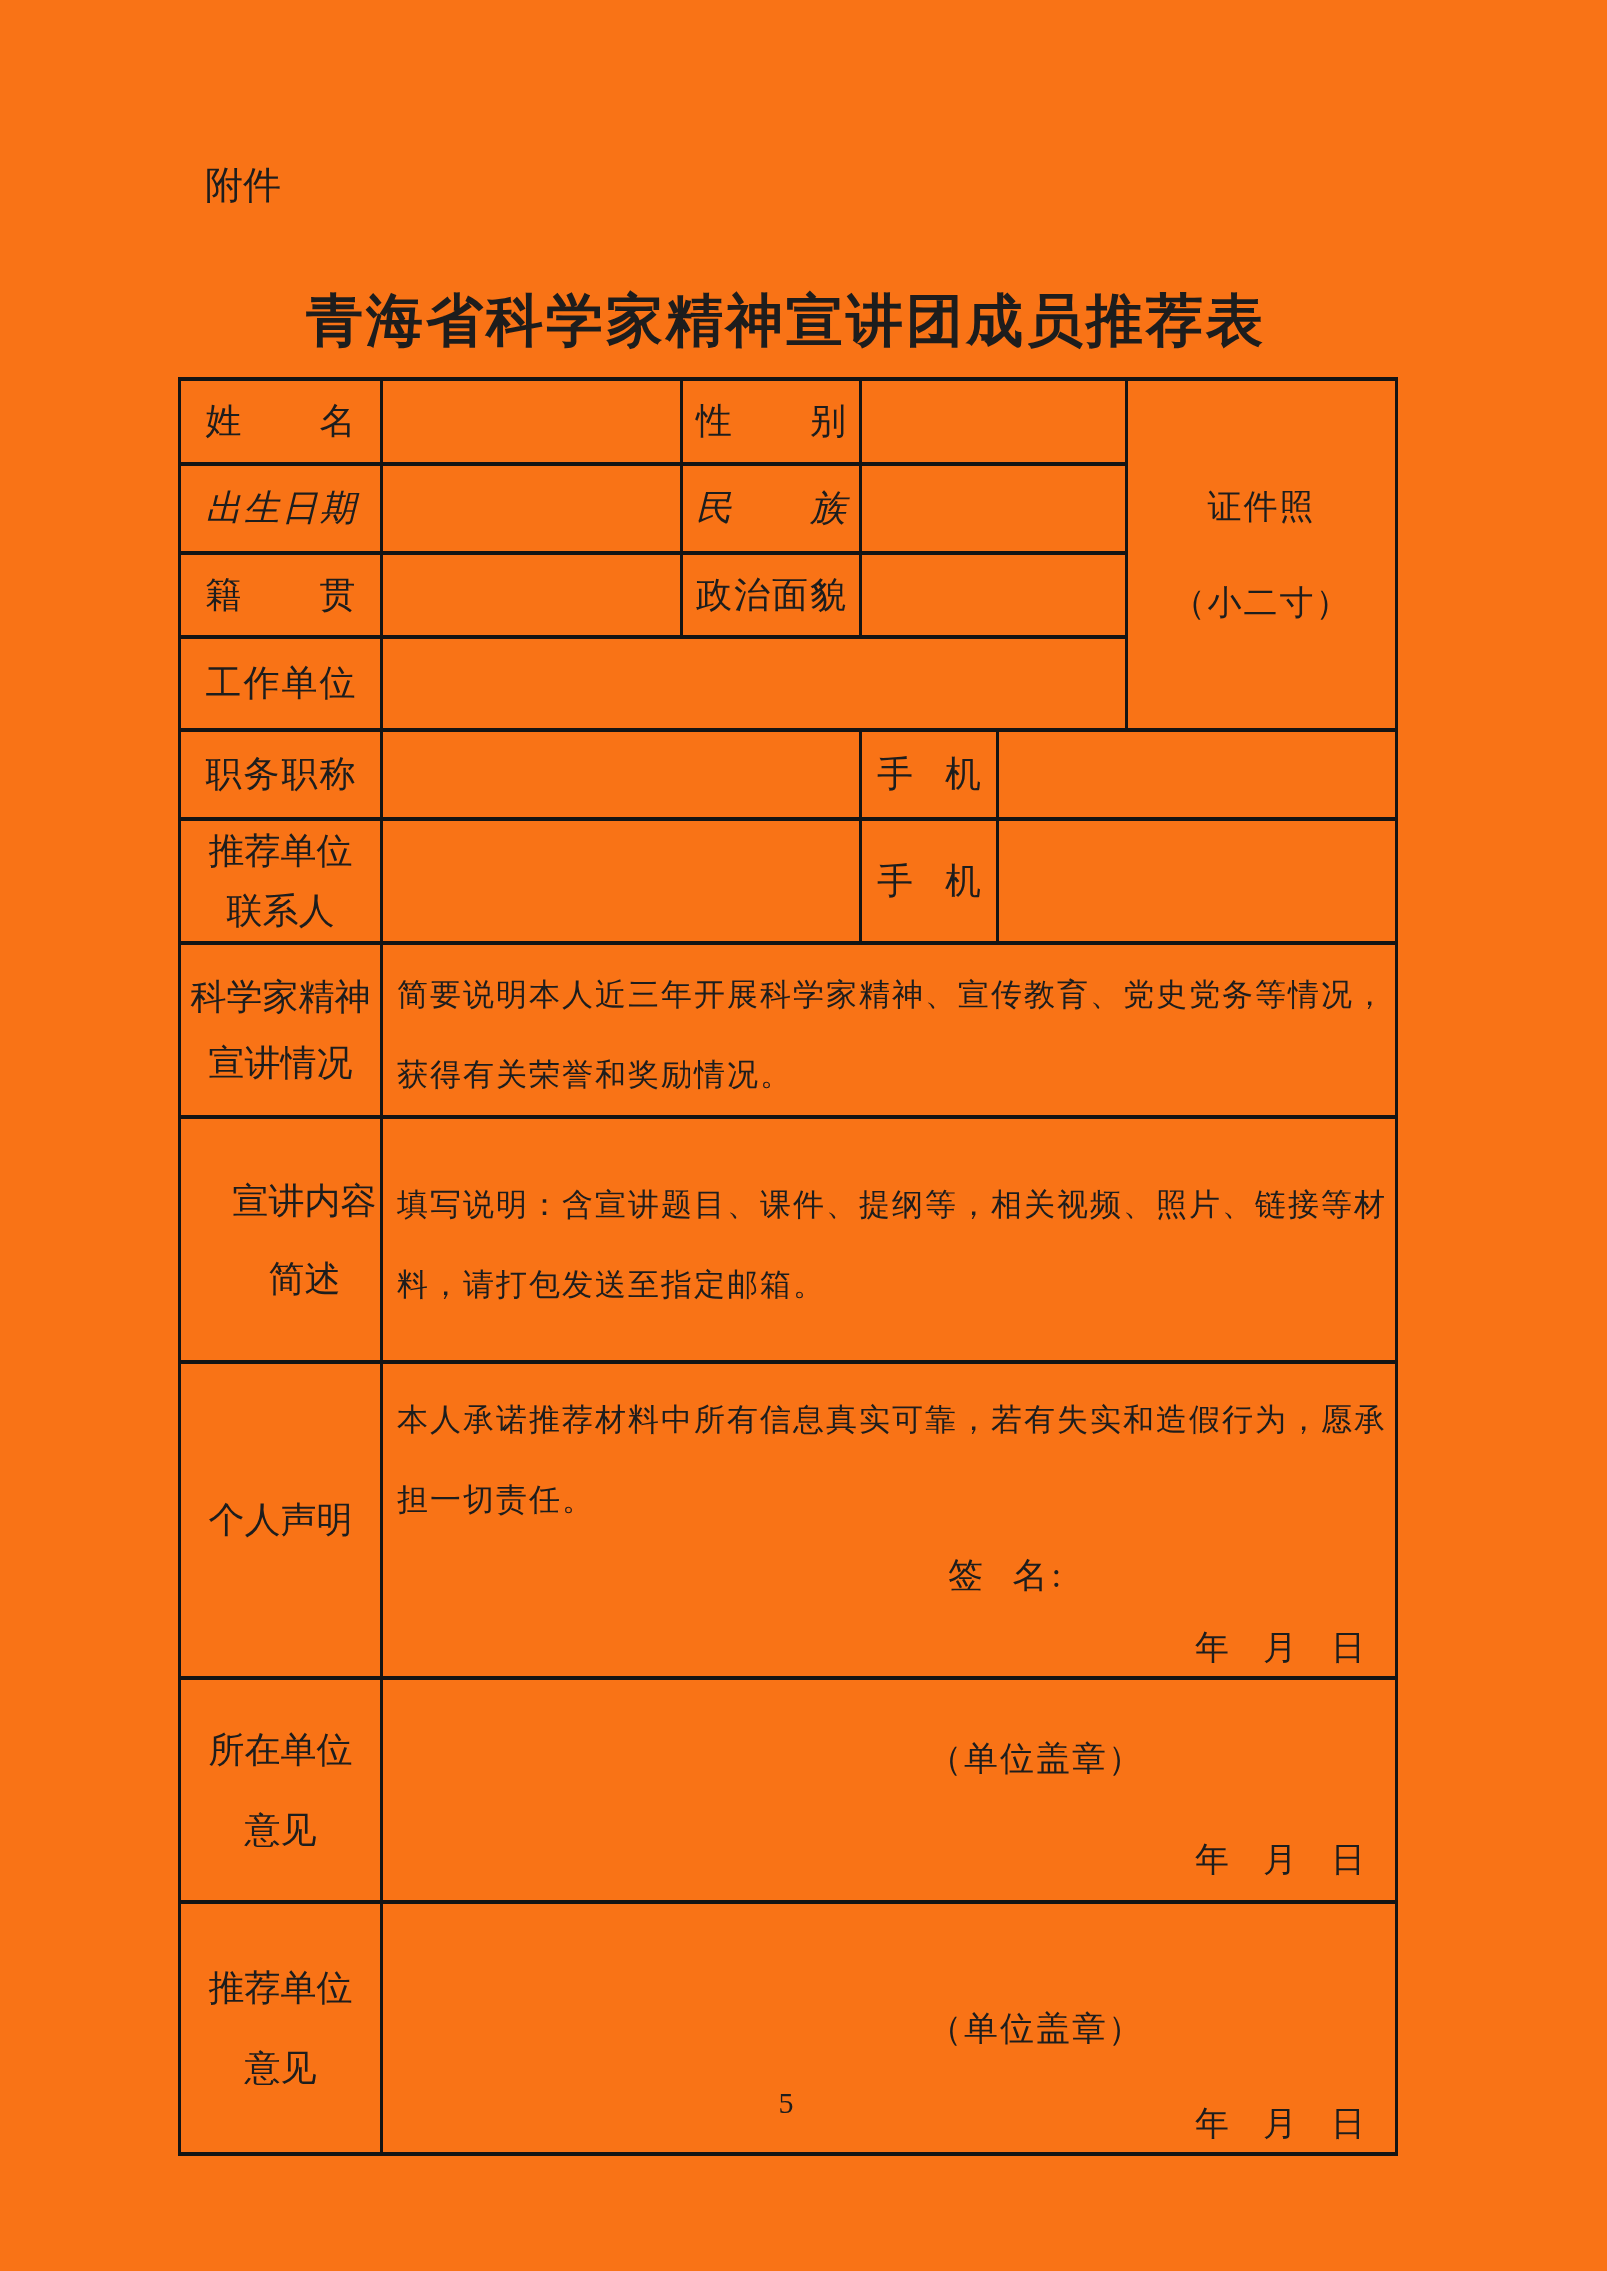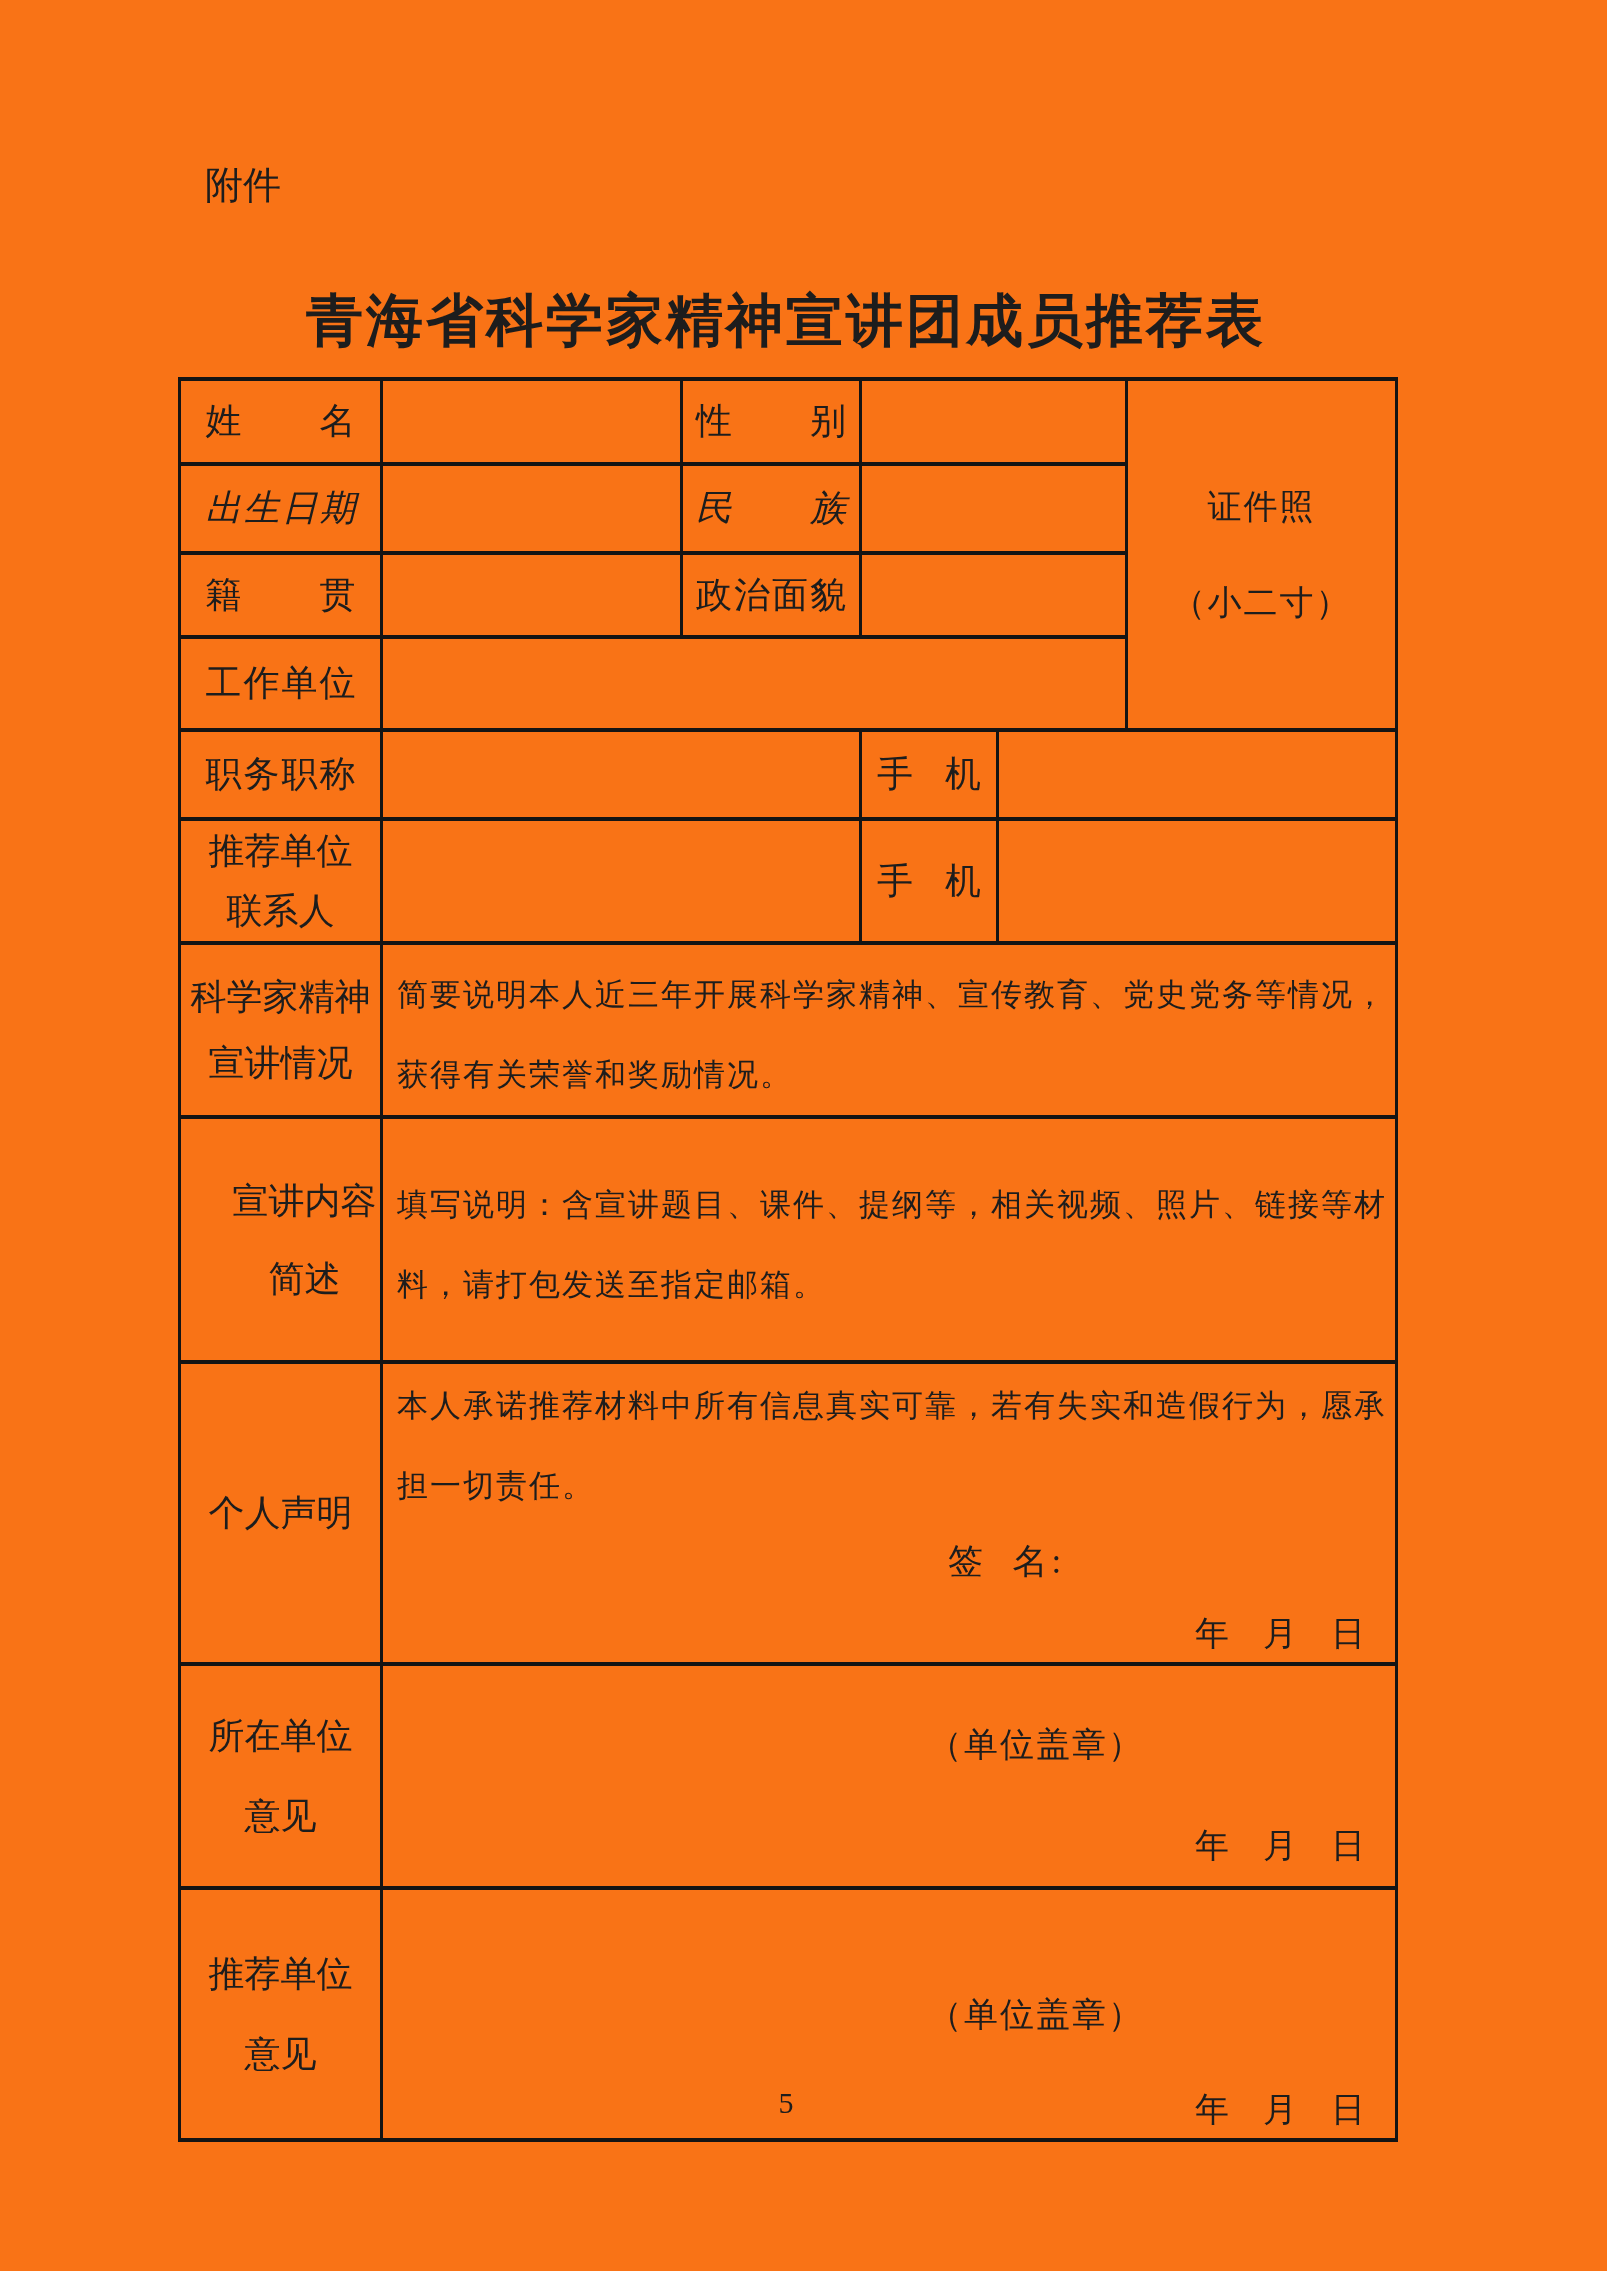--- a/index.html
+++ b/index.html
@@ -61,21 +61,21 @@
   .photo-text{
     text-align:center;font-size:34px;line-height:96px;
     white-space:pre-line;letter-spacing:2px;
   }
   td.content-cell{vertical-align:top;}
   .content{
     margin:0;padding:10px 6px 0 14px;
     font-size:31px;letter-spacing:2px;line-height:80px;
     white-space:pre-line;word-break:break-all;
   }
-  .content.pt14{padding-top:2px;}
+  .content.pt14{padding-top:16px;}
   .sig-line{
     margin:6px 0 0 565px;
     font-size:35px;letter-spacing:4px;line-height:60px;
     white-space:pre;
   }
   .date-line{
     text-align:right;padding-right:30px;
     font-size:34px;line-height:56px;
     white-space:pre;
   }

